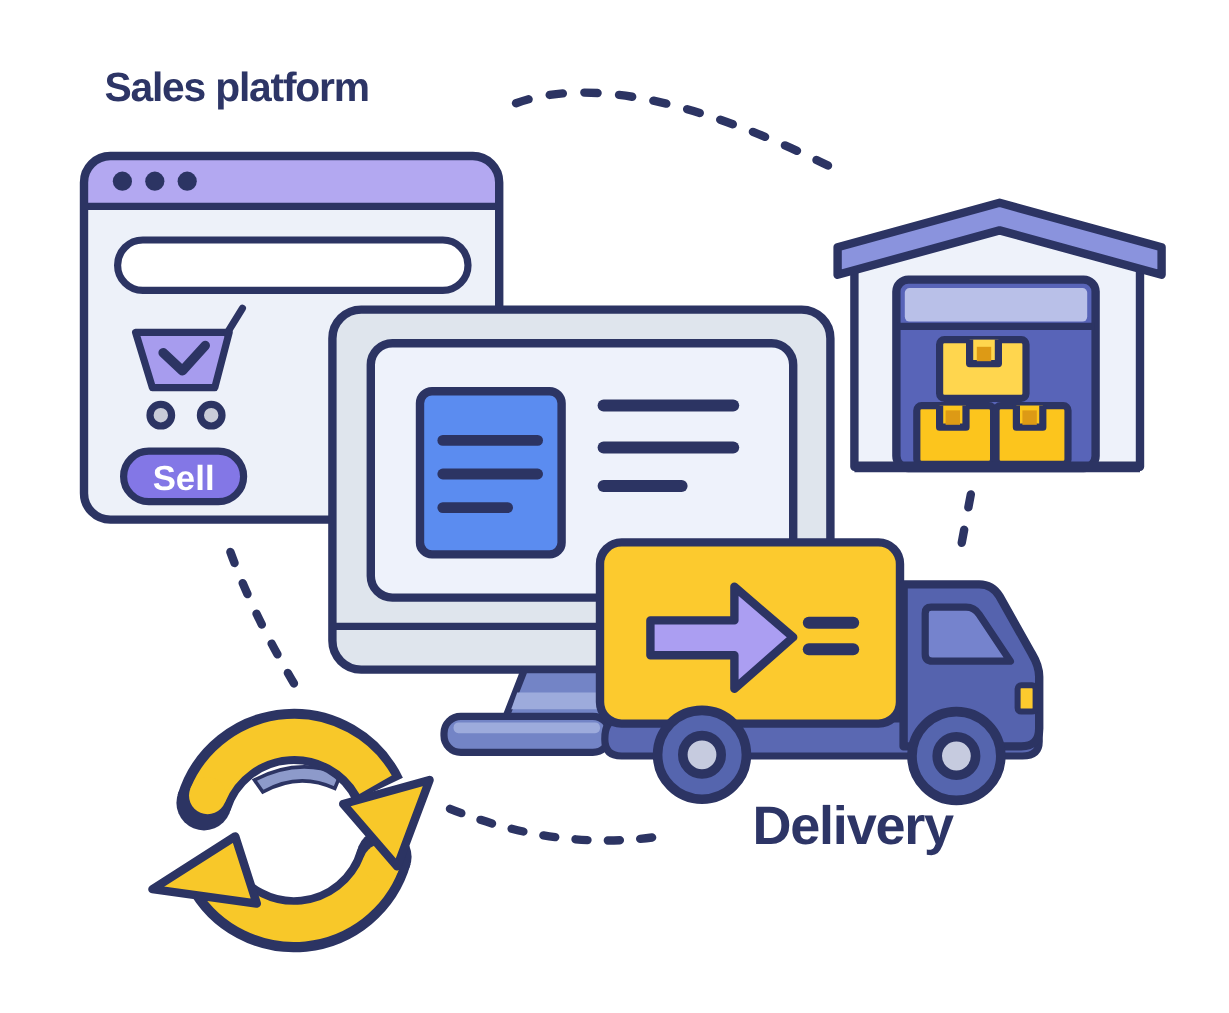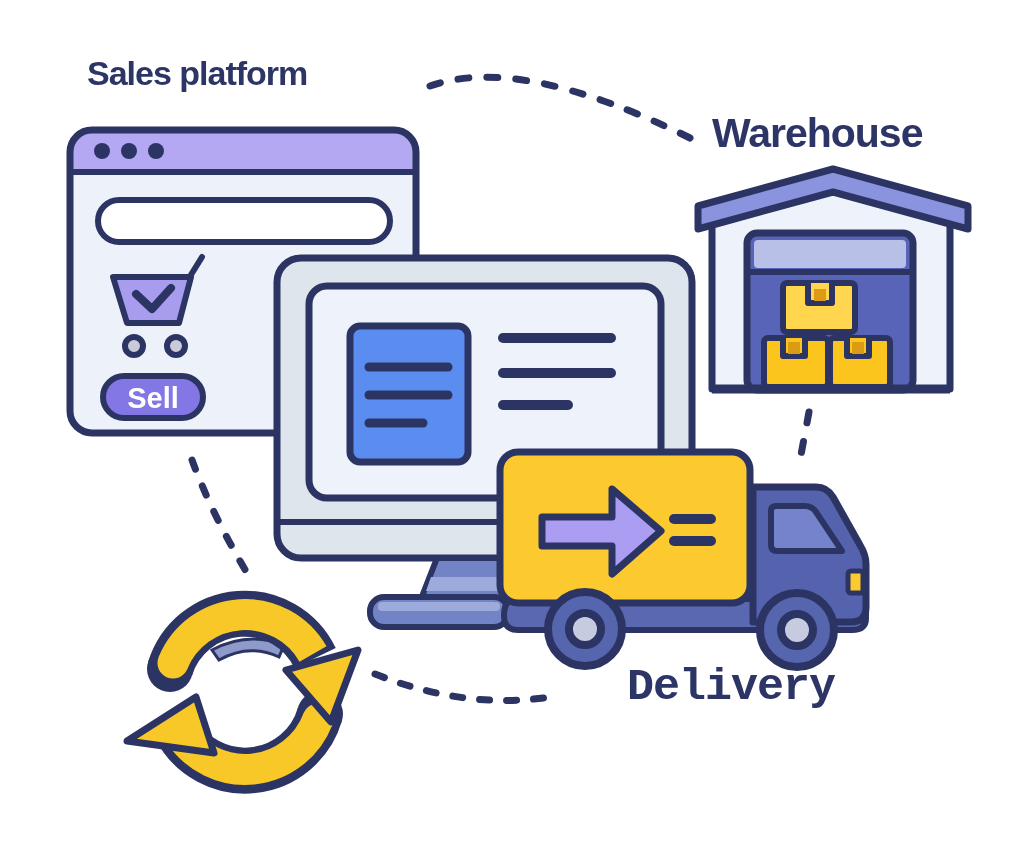--- a/index.html
+++ b/index.html
@@ -6,21 +6,21 @@
   #stage{
     position:relative;width:1024px;height:844px;background:#ffffff;
     font-family:"Liberation Sans", sans-serif;overflow:hidden;
   }
   .label{
     position:absolute;color:#2d3566;font-weight:bold;letter-spacing:-1px;
     white-space:nowrap;user-select:none;
   }
   #label-sales{left:87px;top:54px;font-size:34px;}
   #label-warehouse{left:712px;top:110px;font-size:41px;}
-  #label-delivery{left:627px;top:662px;font-size:45px;font-family:Liberation Mono, monospace;}
+  #label-delivery{left:627px;top:662px;font-size:45px;}
   svg{position:absolute;left:0;top:0;}
 </style>
 </head>
 <body>
 
 <div id="stage">
 
 <svg width="1024" height="844" viewBox="0 0 1024 844">
 
   <g fill="none" stroke="#2c3463" stroke-width="7" stroke-linecap="round">
@@ -149,15 +149,14 @@
       <circle cx="585" cy="629" r="16" fill="#c6cbdf" stroke="#2c3463" stroke-width="8"></circle>
     </g>
     <g>
       <circle cx="797" cy="630" r="37" fill="#5565ae" stroke="#2c3463" stroke-width="8"></circle>
       <circle cx="797" cy="630" r="16" fill="#c6cbdf" stroke="#2c3463" stroke-width="8"></circle>
     </g>
   </g>
 </svg>
 
   <div id="label-sales" class="label">Sales platform</div>
-  <div id="label-warehouse" class="label">Warehouse</div>
   <div id="label-delivery" class="label">Delivery</div>
 </div>
 
 </body></html>

